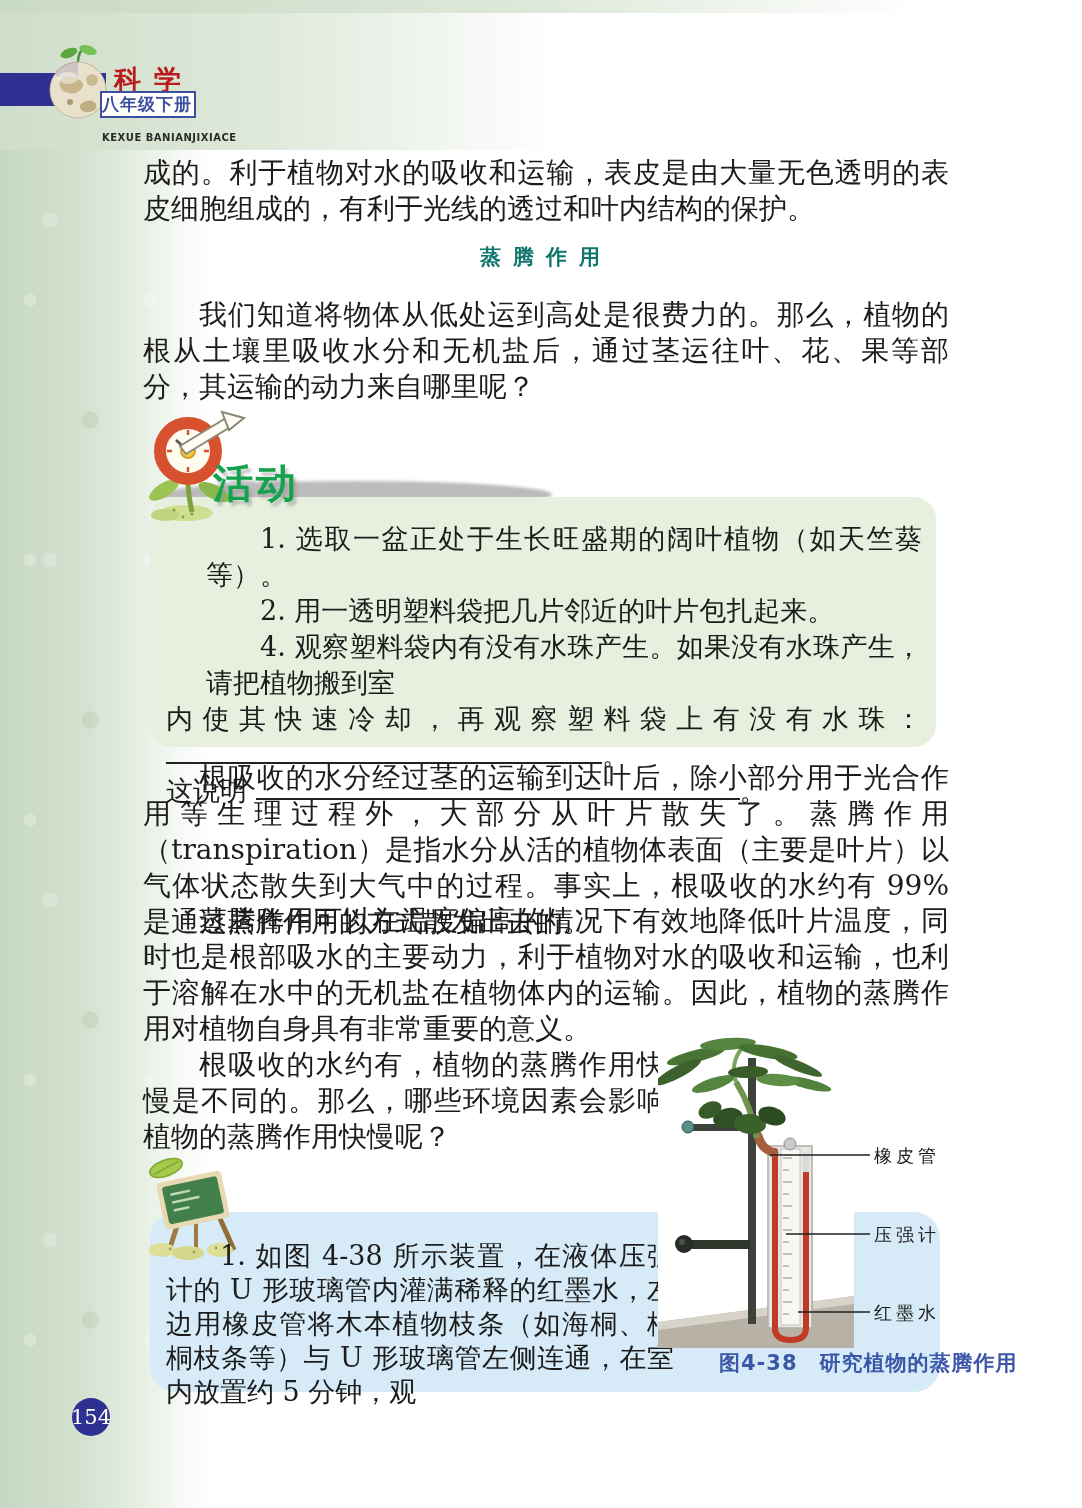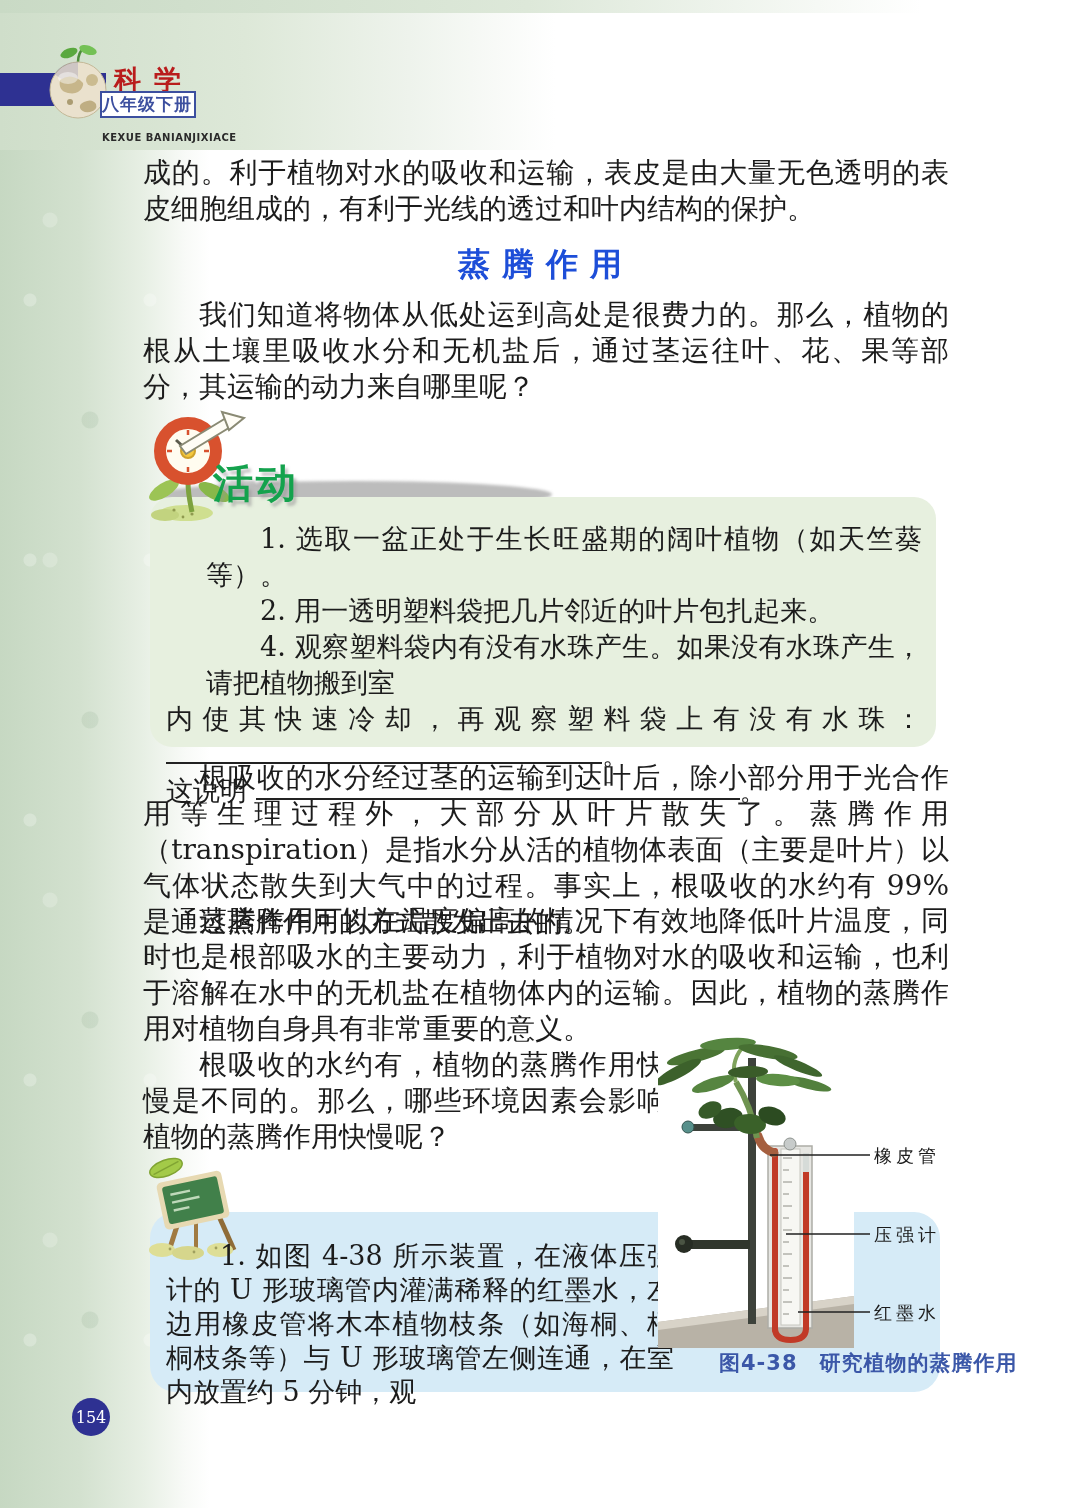--- a/index.html
+++ b/index.html
@@ -27,21 +27,21 @@
   .hdr-box span{font-family:"DejaVu Sans","Liberation Sans",sans-serif;font-weight:bold;
     font-size:17px;color:#3c4f9f;letter-spacing:1px;white-space:nowrap;}
   .hdr-roman{position:absolute;left:102px;top:119px;font-family:"DejaVu Sans","Liberation Sans",sans-serif;
     font-weight:bold;font-size:10px;letter-spacing:.5px;color:#2a2a2a;margin-top:13px;}
   
   .btxt{position:absolute;left:143px;width:806px;font-size:28px;line-height:36px;
         text-align:justify;text-justify:inter-character;}
   .indent{text-indent:2em;}
   .sec-title{position:absolute;left:143px;top:243px;width:806px;text-align:center;
     font-family:"DejaVu Sans","Liberation Sans",sans-serif;font-weight:bold;
-    font-size:32px;letter-spacing:12px;color:#1d4ed8;}
+    font-size:21px;letter-spacing:12px;color:#0f766e;}
   
   .act-shadow{position:absolute;left:160px;top:481px;width:392px;height:27px;border-radius:50%;
     background:#bcbcbc;filter:blur(1.5px);}
   .act-box{position:absolute;left:150px;top:497px;width:786px;height:250px;background:#e7f0df;border-radius:22px;}
   .act-list{position:absolute;left:166px;top:521px;width:756px;font-size:27px;line-height:36px;text-align:justify;}
   .act-item{text-indent:2em;margin-left:40px;}
   .act-label{position:absolute;left:213px;top:456px;font-family:"DejaVu Sans","Liberation Sans",sans-serif;
     font-weight:bold;font-size:40px;color:#14a24d;letter-spacing:3px;
     text-shadow:3px 4px 3px rgba(150,150,150,.55);}
   .act-icon{position:absolute;left:136px;top:406px;}
@@ -57,21 +57,21 @@
     text-shadow:3px 4px 3px rgba(150,150,150,.55);}
   .disc-icon{position:absolute;left:146px;top:1156px;}
   
   .fig-svg{position:absolute;left:658px;top:1032px;}
   .fig-caption{position:absolute;left:671px;top:1349px;width:280px;
     font-family:"DejaVu Sans","Liberation Sans",sans-serif;font-weight:bold;
     font-size:21px;color:#3b57a8;letter-spacing:1px;white-space:nowrap;margin-left:48px;}
   .fig-lab{font-size:18px;letter-spacing:4px;fill:#1c1c1c;font-family:"DejaVu Serif","Liberation Serif",serif;}
   
   .pageno{position:absolute;left:72px;top:1398px;width:38px;height:38px;border-radius:50%;
-    background:#2e3192;color:#fff;font-size:16px;display:flex;align-items:center;justify-content:center;}
+    background:#2e3192;color:#fff;font-size:21px;display:flex;align-items:center;justify-content:center;}
   .z1{z-index:1}.z2{z-index:2}.z3{z-index:3}.z4{z-index:4}
 </style>
 </head>
 <body>
 
 <div class="page">
 
   <div class="band-left"></div>
   <div class="band-top-fade"></div>
   <div class="band-top-strip"></div>

